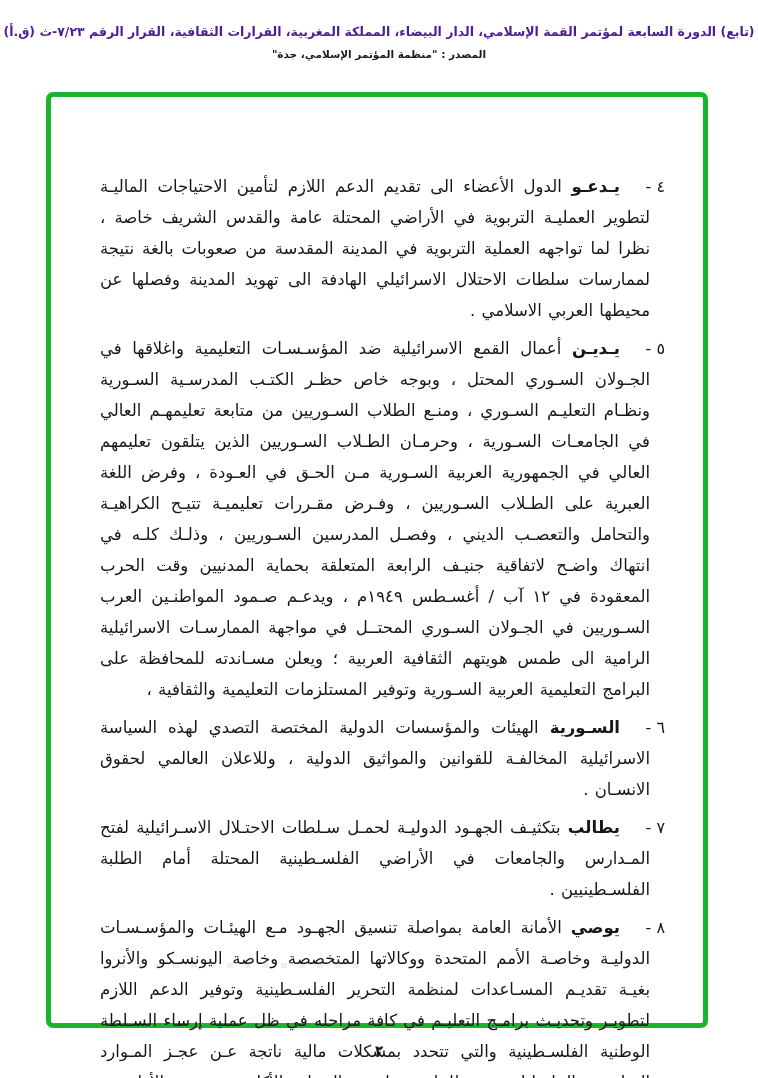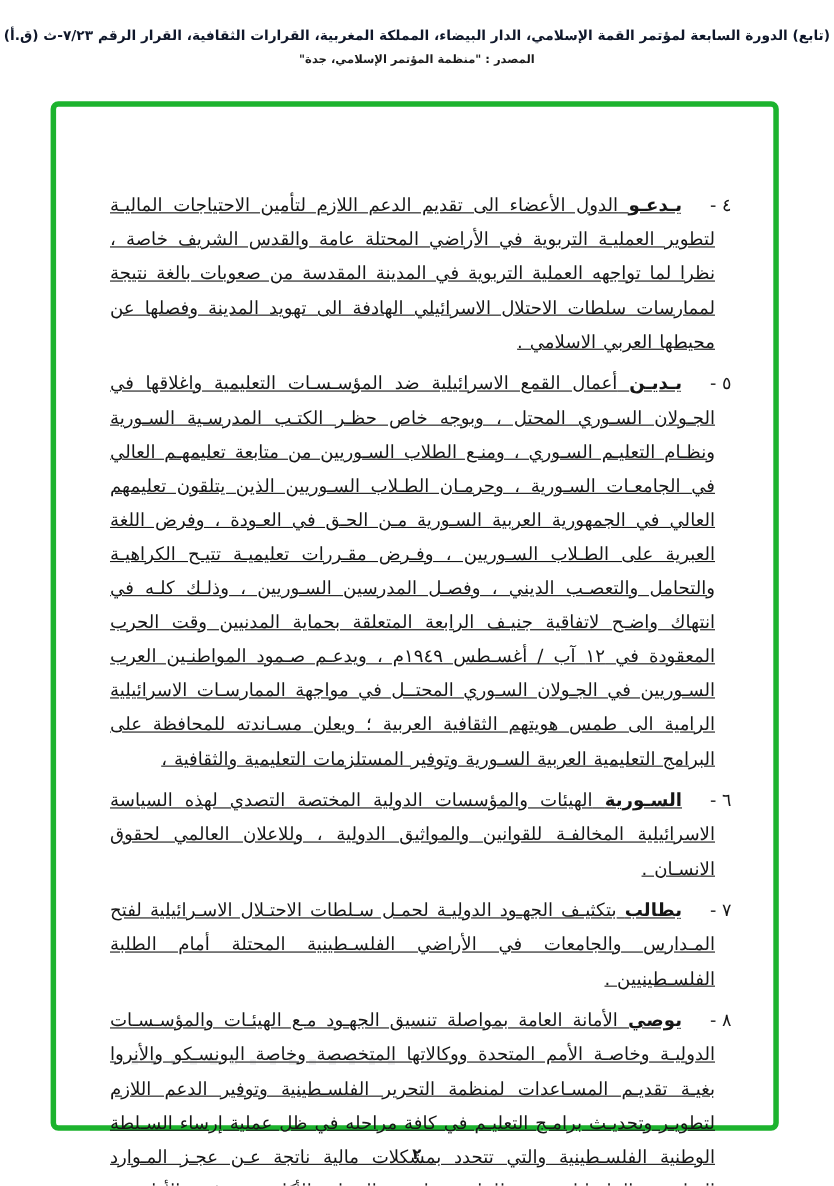--- a/index.html
+++ b/index.html
@@ -20,21 +20,21 @@
     left: 0;
     width: 100%;
     text-align: center;
     direction: rtl;
   }
   .header-line1 {
     font-size: 12.5px;
     font-weight: bold;
     letter-spacing: 0px;
     white-space: nowrap;
-    color: #0f172a;
+    color: #4c1d95;
   }
   .header-line2 {
     margin-top: 9px;
     font-size: 10.5px;
     font-weight: bold;
     color: #1b1b1b;
   }
   .frame {
     position: absolute;
     left: 46px;
@@ -67,21 +67,20 @@
   }
   .item-text {
     margin: 0;
     padding-right: 15px;
     text-indent: 30px;
     text-align: justify;
     font-size: 16.5px;
     line-height: 31px;
     color: #161616;
     word-spacing: 1px;
-    text-decoration: underline;
   }
   .item-text .lead {
     font-weight: bold;
   }
   .smudge {
     position: absolute;
     left: 68px;
     top: 866px;
     width: 250px;
     height: 5px;

